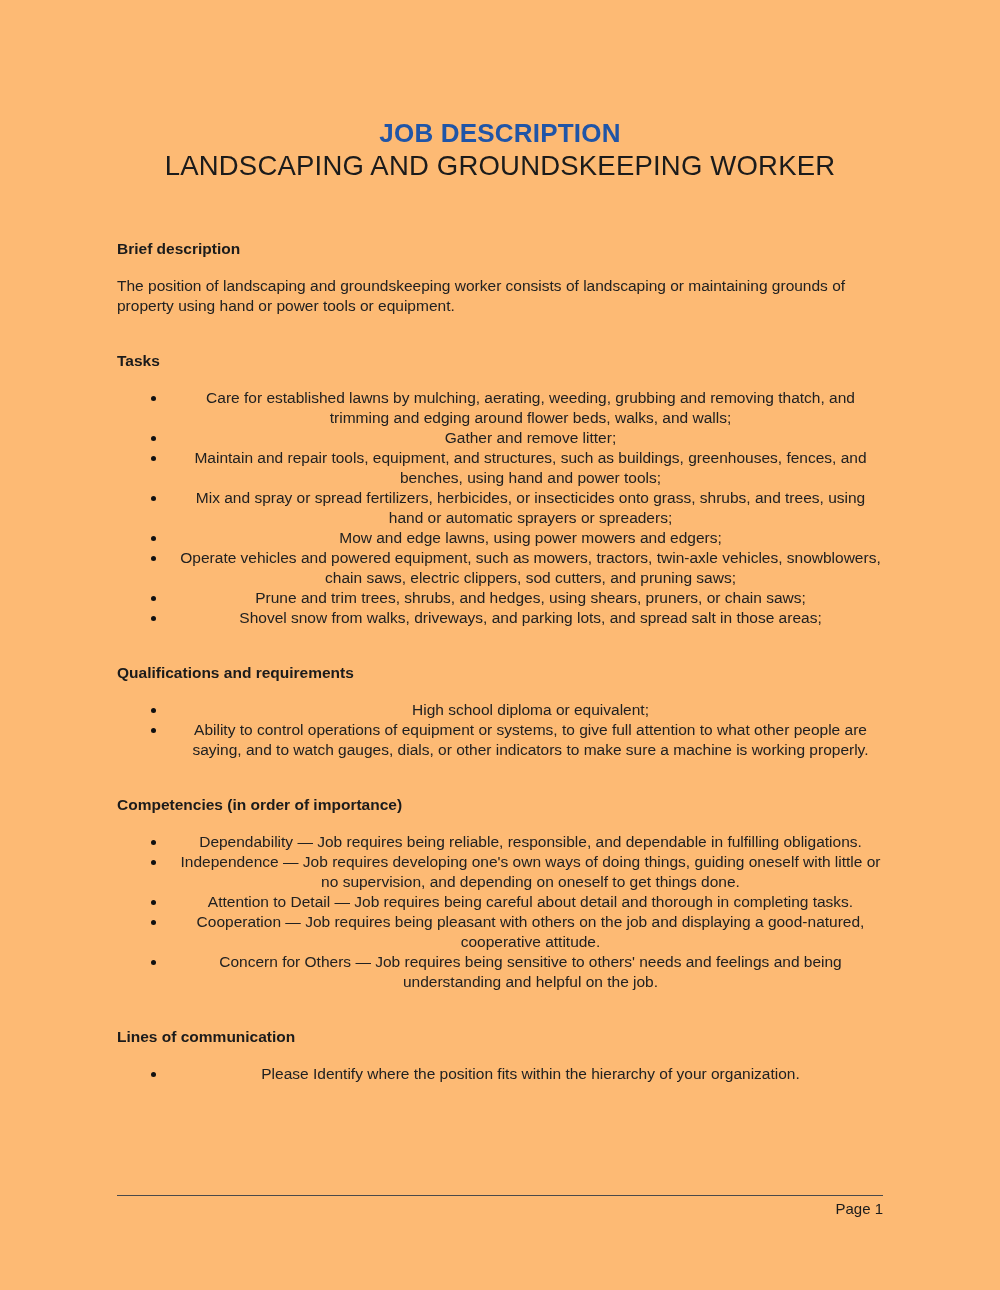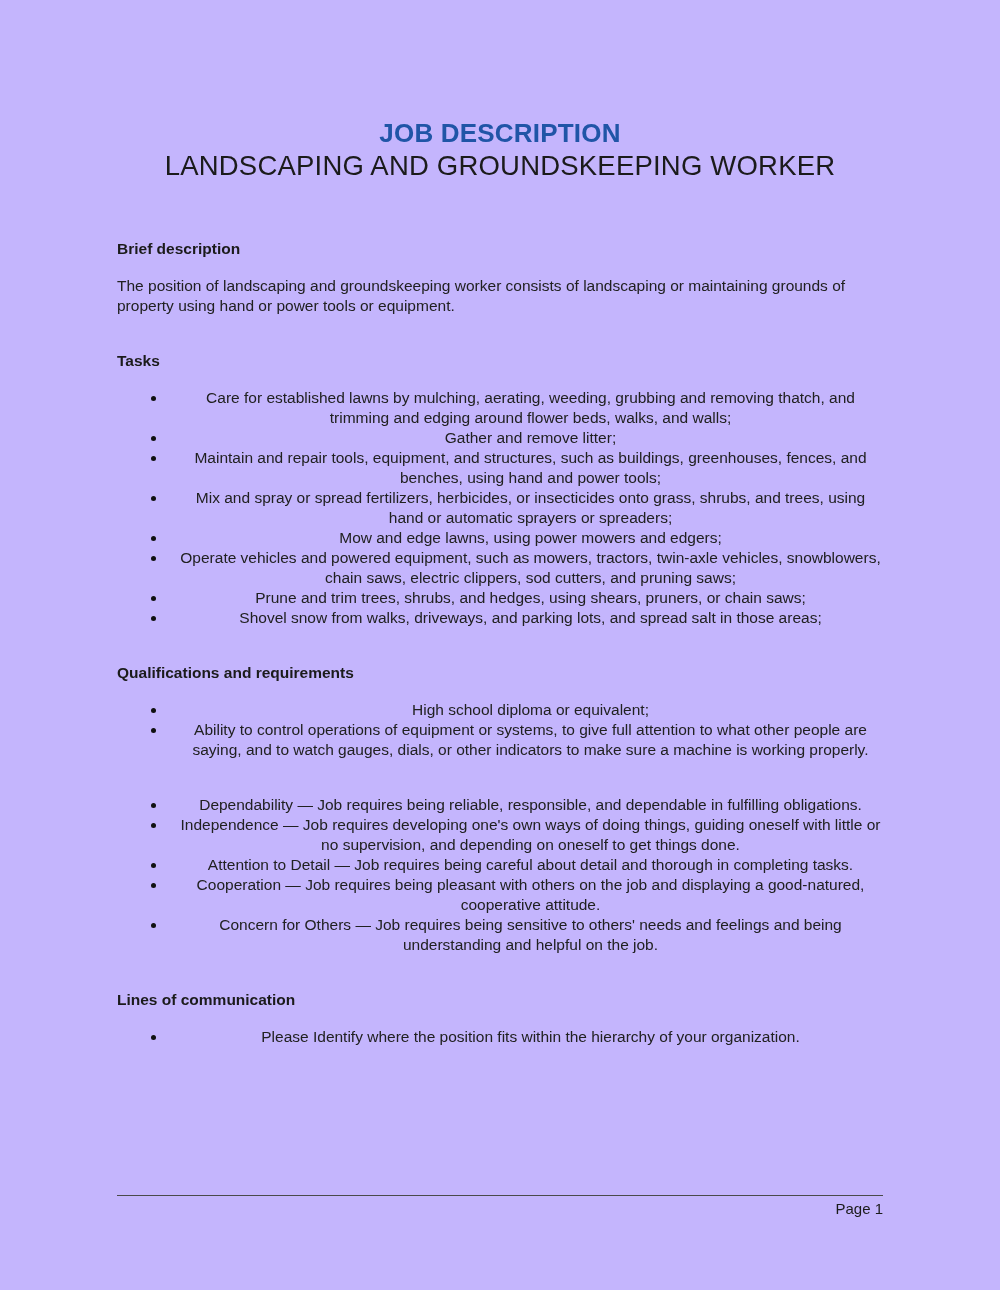--- a/index.html
+++ b/index.html
@@ -8,21 +8,21 @@
     width: 1000px;
     height: 1290px;
     position: relative;
     overflow: hidden;
     font-family: "Liberation Sans", "DejaVu Sans", sans-serif;
     color: #212121;
   }
   .page {
     position: absolute;
     inset: 0;
-    background: #c4b5fd;
+    background: #fdba74;
   }
   .content {
     position: absolute;
     left: 117px;
     top: 0;
     width: 766px;
   }
   .doc-header {
     padding-top: 117px;
     text-align: center;
@@ -117,20 +117,21 @@
           </ul>
         </section>
         <section data-name="document-section">
           <h2 data-name="section-heading">Qualifications and requirements</h2>
           <ul data-name="bullet-list">
             <li data-name="list-item">High school diploma or equivalent;</li>
             <li data-name="list-item">Ability to control operations of equipment or systems, to give full attention to what other people are saying, and to watch gauges, dials, or other indicators to make sure a machine is working properly.</li>
           </ul>
         </section>
         <section data-name="document-section">
+          <h2 data-name="section-heading">Competencies (in order of importance)</h2>
           <ul data-name="bullet-list">
             <li data-name="list-item">Dependability — Job requires being reliable, responsible, and dependable in fulfilling obligations.</li>
             <li data-name="list-item">Independence — Job requires developing one's own ways of doing things, guiding oneself with little or no supervision, and depending on oneself to get things done.</li>
             <li data-name="list-item">Attention to Detail — Job requires being careful about detail and thorough in completing tasks.</li>
             <li data-name="list-item">Cooperation — Job requires being pleasant with others on the job and displaying a good-natured, cooperative attitude.</li>
             <li data-name="list-item">Concern for Others — Job requires being sensitive to others' needs and feelings and being understanding and helpful on the job.</li>
           </ul>
         </section>
         <section data-name="document-section">
           <h2 data-name="section-heading">Lines of communication</h2>

